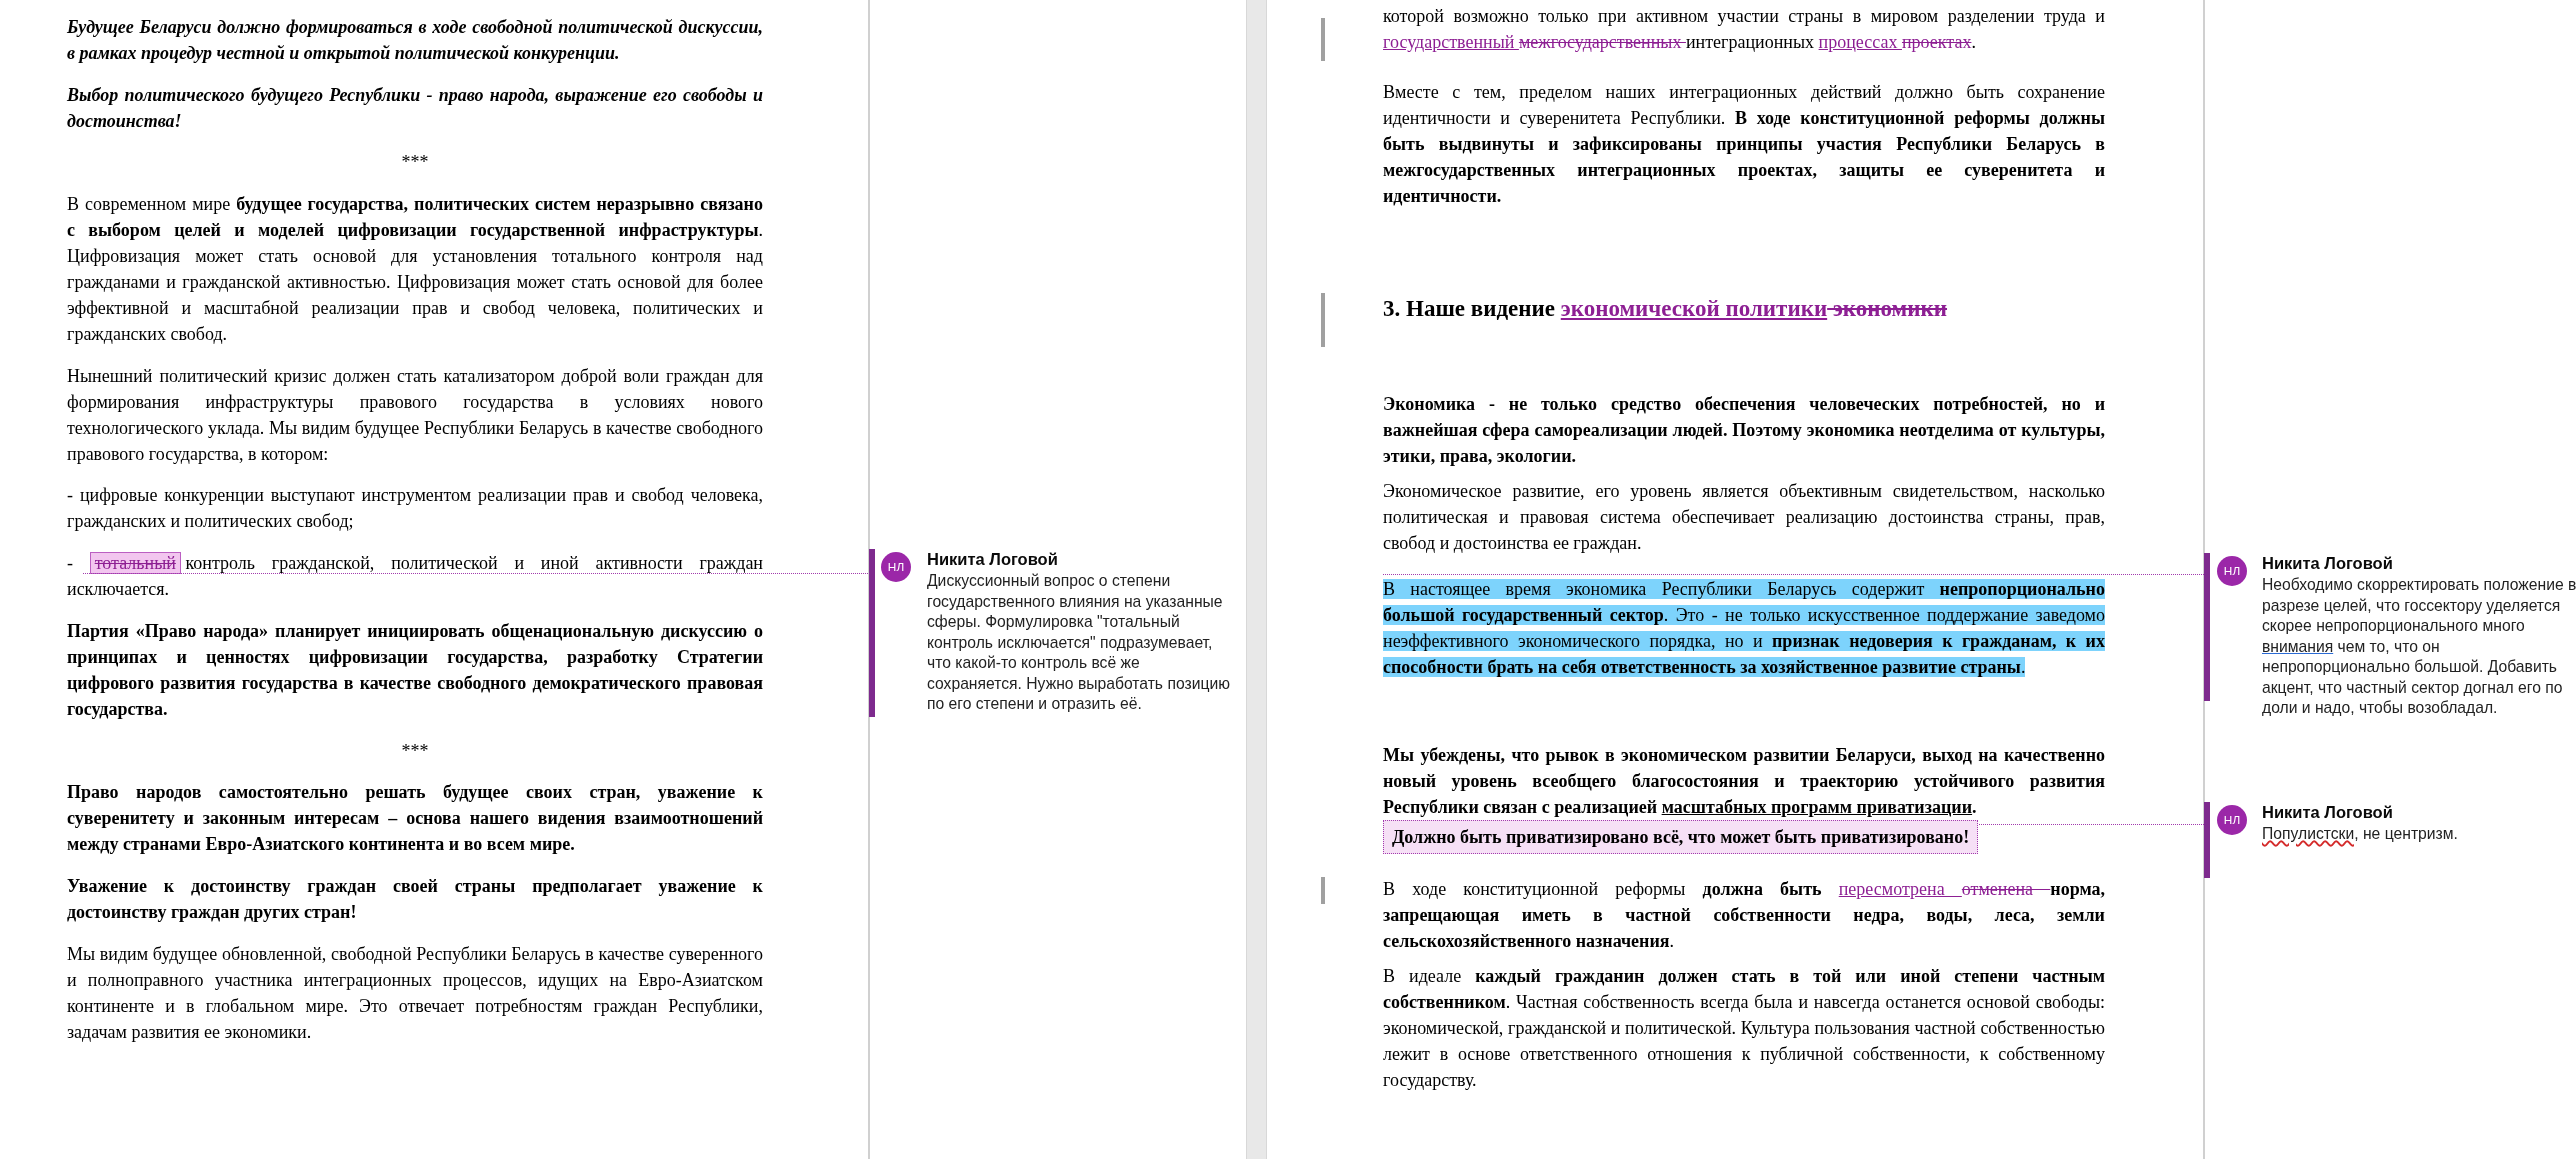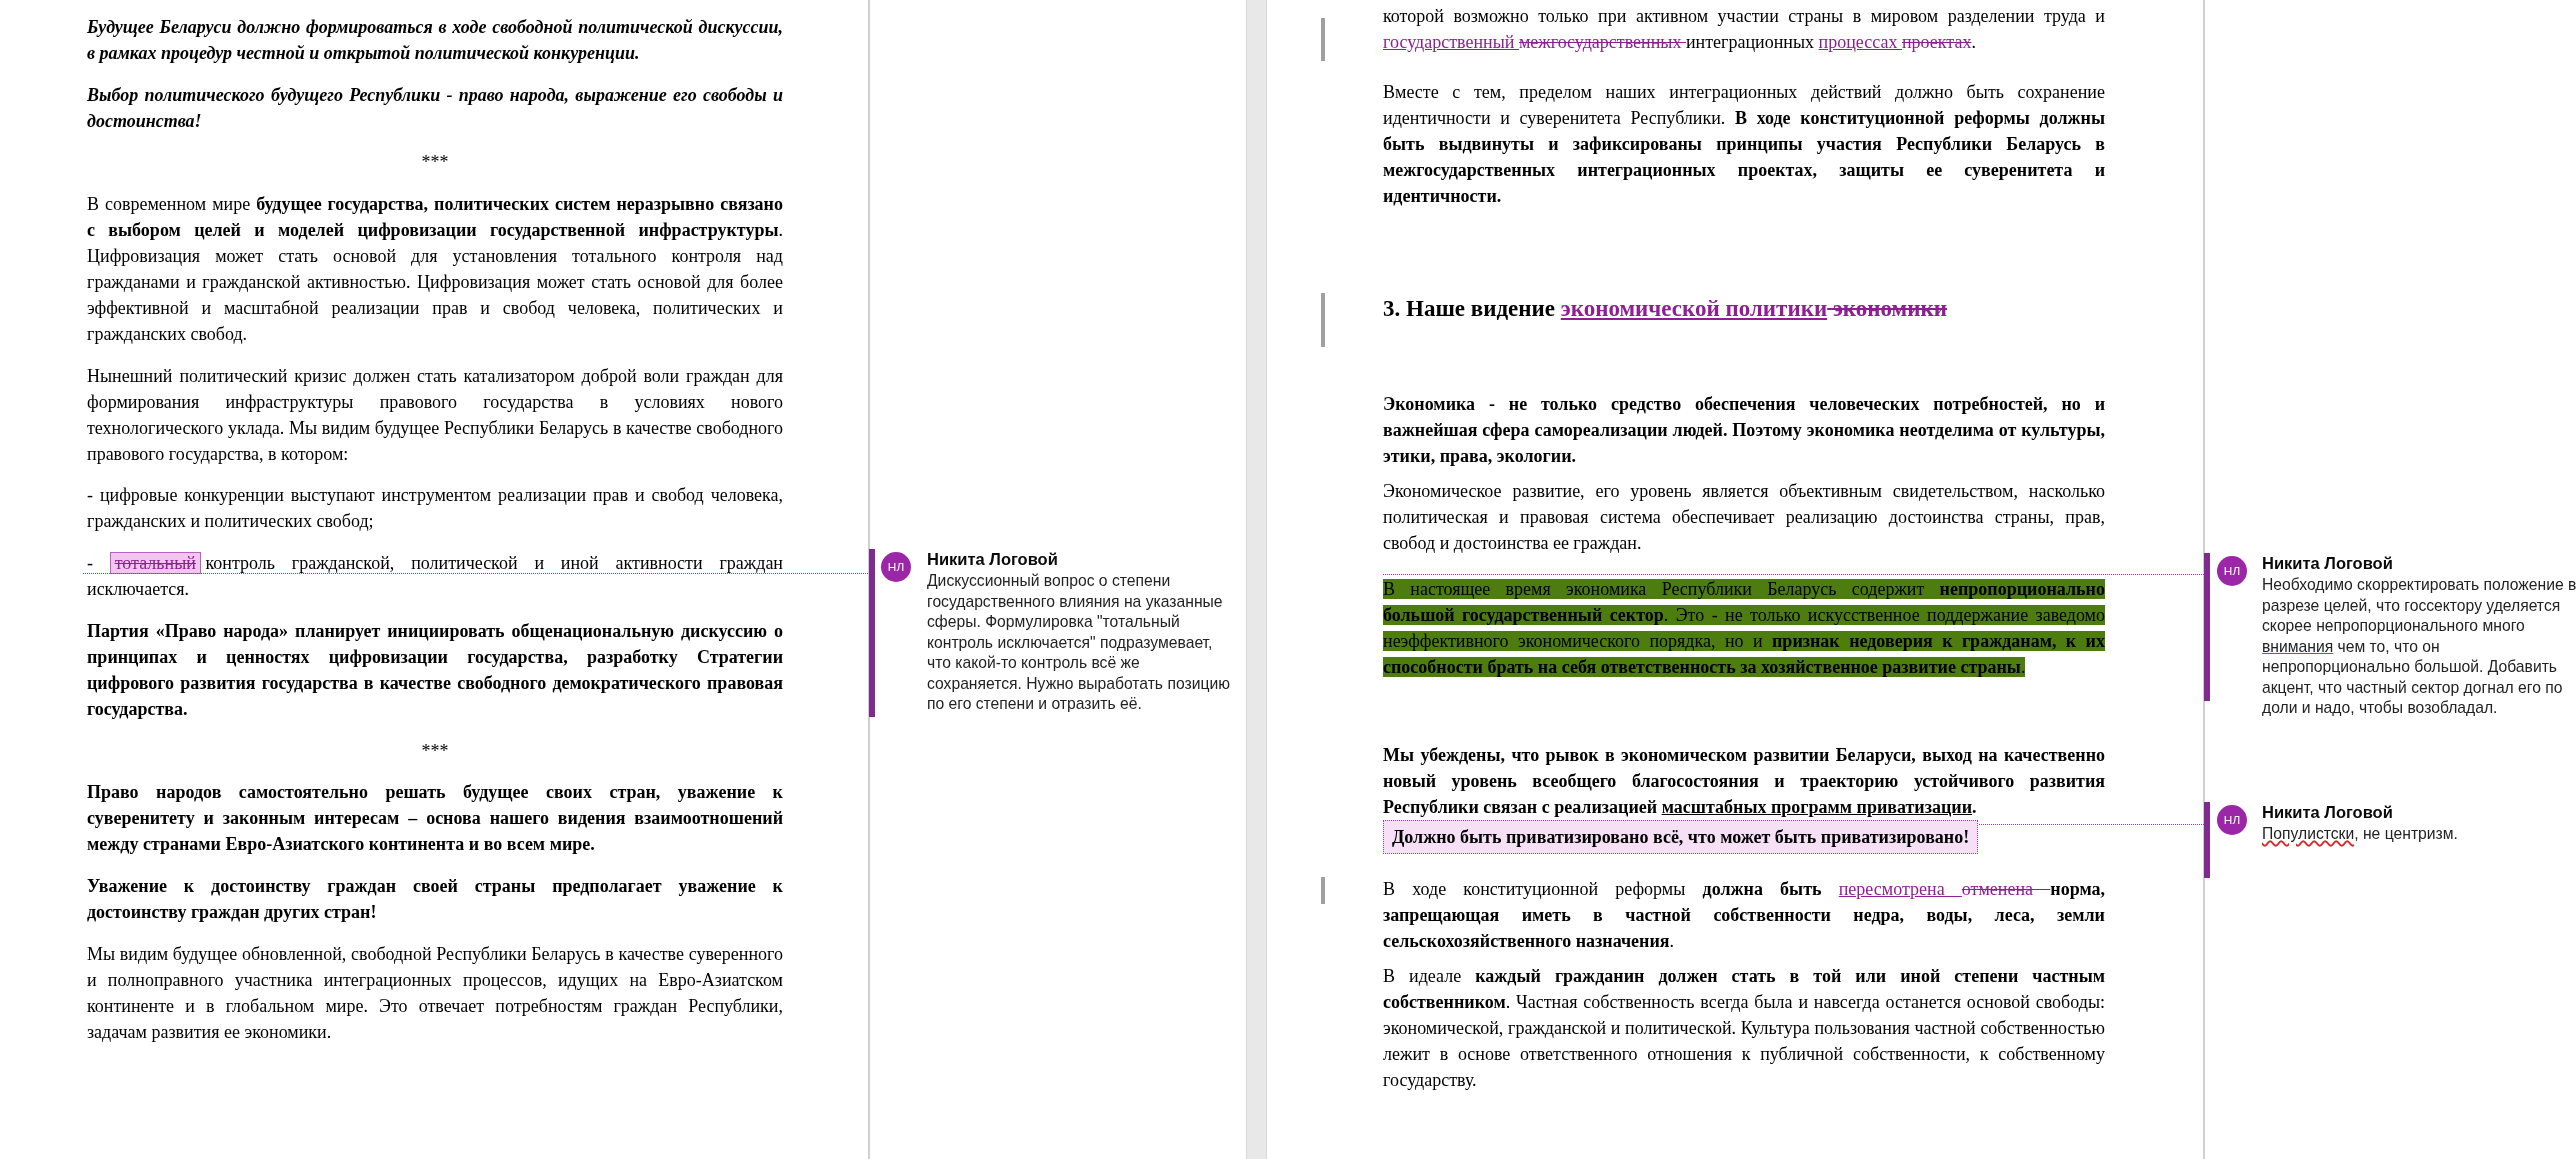--- a/index.html
+++ b/index.html
@@ -7,35 +7,35 @@
   .screen { position:relative; width:2576px; height:1160px; background:#ffffff; overflow:hidden;
             font-family:"Liberation Serif", serif; }
   .page { position:absolute; top:0; height:1160px; background:#fff; }
   .page1 { left:0; width:1246px; }
   .page2 { left:1267px; width:1309px; }
   .divider { position:absolute; top:0; left:1246px; width:21px; height:1160px;
              background:#e8e8e8; border-left:0.8px solid #d8d8d8; border-right:0.8px solid #d8d8d8; }
 
   
   .doc { position:absolute; font-size:18px; line-height:26px; color:#000; text-align:justify; }
-  .doc1 { left:67px; top:14px; width:696px;margin-left:20px; }
+  .doc1 { left:67px; top:14px; width:696px; }
   .doc2 { left:116px; top:0; width:722px; }
   .doc p { margin:0 0 15.7px 0; }
   .doc2 p, .doc2 .abs { position:absolute; width:722px; margin:0; }
   .bi { font-weight:bold; font-style:italic; }
   .b  { font-weight:bold; }
   .stars { text-align:center; }
   .ins { color:#8d1f93; text-decoration:underline; }
   .del { color:#8d1f93; text-decoration:line-through; }
   .u   { text-decoration:underline; }
   .h3  { font-size:23px; line-height:31.5px; font-weight:bold; text-align:left; }
 
   
   .anchor-word { background:#f2c6ef; border:0.8px solid #bb5fc2; padding:0 3.9px; margin-right:4.7px; }
-  .hl span { background:#4d7c0f; }
+  .hl span { background:#7dd3fc; }
   .hl-box { position:absolute; left:0; background:#f6e0f6; border:1.6px dotted #a23aad;
             padding:3.1px 7.9px; font-weight:bold; z-index:2; white-space:nowrap; }
   .connector { position:absolute; height:0; border-top:1.6px dotted #a23aad; z-index:1; }
 
   
   .sep-line { position:absolute; top:0; width:1.6px; height:1160px; background:#d0d0d0; }
   .cbar { position:absolute; width:5.5px; background:#7e2a8e; }
   .chbar { position:absolute; width:3.9px; background:#a0a0a0; }
 
   

